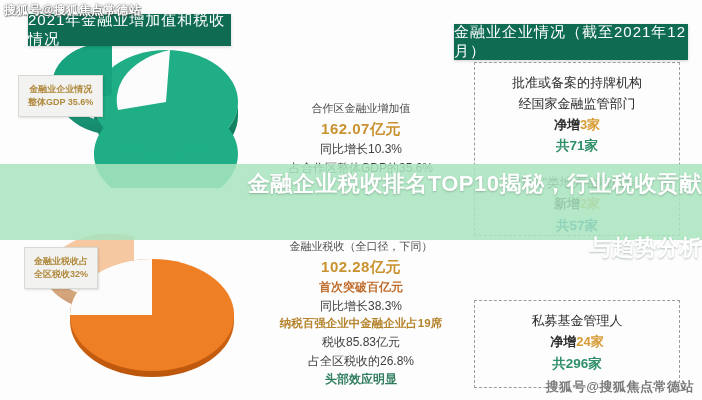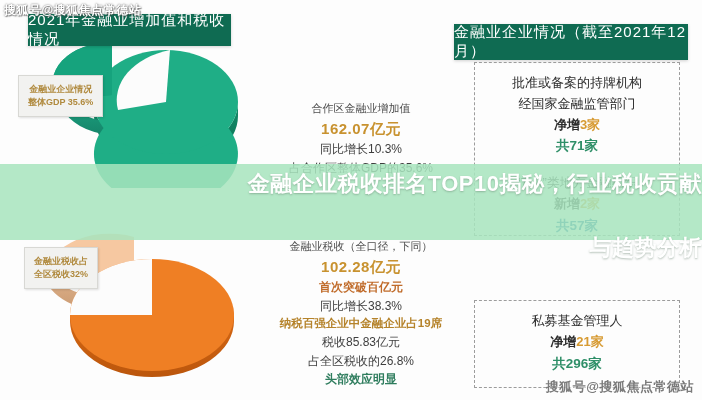--- a/index.html
+++ b/index.html
@@ -210,21 +210,21 @@
     <div class="grp2">
       <div class="dline d-title">“7+4”类地方金融组织</div>
       <div class="dline d-inc"><span>新增</span><span class="num">2</span><span class="num">家</span></div>
       <div class="dline d-tot"><span>共</span><span>57</span><span>家</span></div>
     </div>
   </div>
 
   <div class="dbox" id="dbox-b">
     <div class="grp">
       <div class="dline d-title">私募基金管理人</div>
-      <div class="dline d-inc"><span>净增</span><span class="num">21</span><span class="num">家</span></div>
+      <div class="dline d-inc"><span>净增</span><span class="num">24</span><span class="num">家</span></div>
       <div class="dline d-tot green"><span>共</span><span class="num">296</span><span>家</span></div>
     </div>
   </div>
 
   <div class="band"></div>
   <div class="band-txt">
     <span>金融企业税收排名TOP10揭秘，行业税收贡献</span>
     <span class="l2">与趋势分析</span>
   </div>
 

